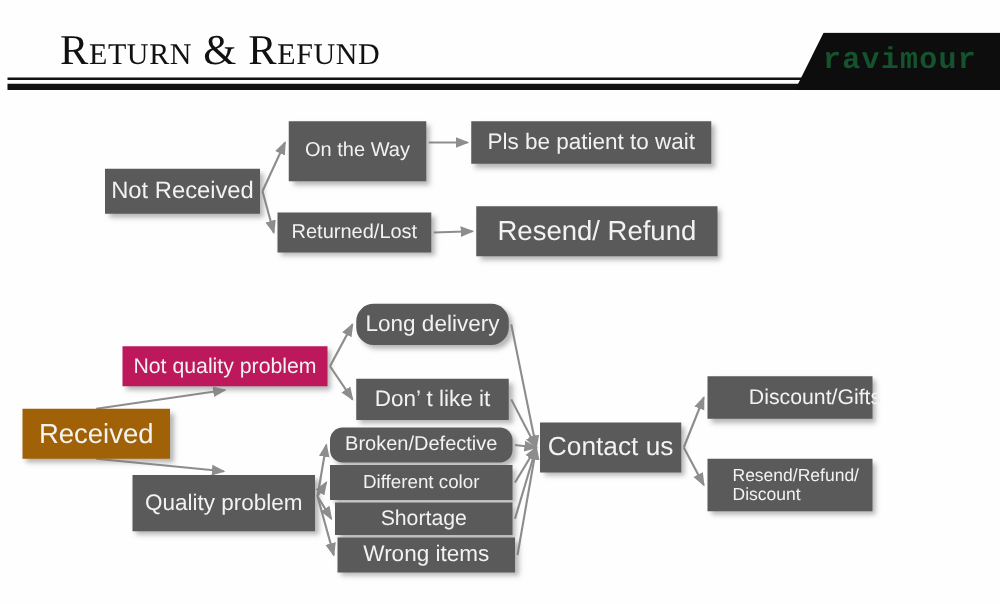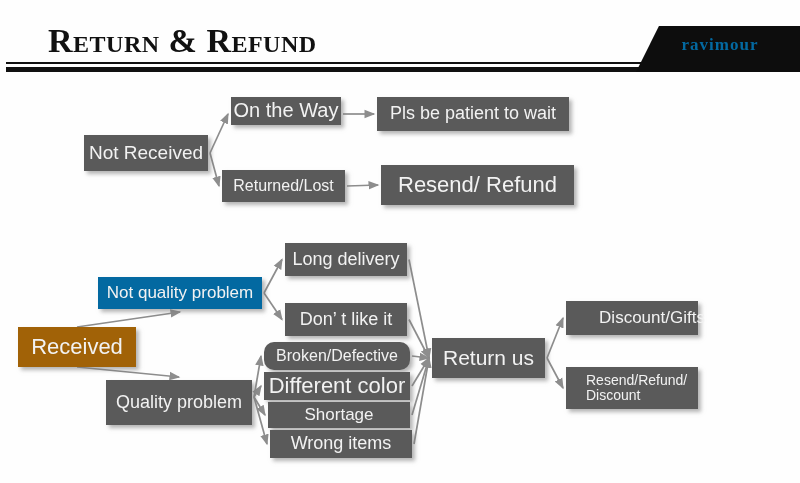--- a/index.html
+++ b/index.html
@@ -21,21 +21,21 @@
     position: absolute;
     left: 0; top: 0;
     width: 800px; height: 80px;
   }
   #title {
     position: absolute;
     left: 48px;
     top: 22px;
     font-family: "Liberation Serif", serif;
     font-size: 34px;
-    font-weight: 700;
+    font-weight: 400;
     color: #111111;
     letter-spacing: 0.5px;
     white-space: nowrap;
     font-variant: small-caps;
   }
   #rule-thin {
     position: absolute;
     left: 6px;
     top: 62px;
     width: 770px;
@@ -58,23 +58,23 @@
     height: 46px;
     background: #0d0d0d;
     clip-path: polygon(14% 0%, 100% 0%, 100% 100%, 0% 100%);
   }
   #logo-text {
     position: absolute;
     right: 14px;
     top: 35px;
     width: 132px;
     text-align: center;
-    color: #0369a1;
-    font-family: Liberation Serif, serif;
-    font-size: 17px;
+    color: #14532d;
+    font-family: Liberation Mono, monospace;
+    font-size: 24px;
     font-weight: 700;
     letter-spacing: 1px;
   }
 
   
   .fbox {
     position: absolute;
     background: #5a5a5a;
     color: #f2f2f2;
     box-shadow: 3px 3px 4px rgba(120,120,120,0.55);
@@ -132,32 +132,32 @@
         <line x1="412" y1="386" x2="429" y2="358" marker-end="url(#ah)" stroke="#8d8d8d"></line>
         <line x1="412" y1="415" x2="429" y2="358" marker-end="url(#ah)" stroke="#8d8d8d"></line>
         <line x1="414" y1="444" x2="429" y2="358" marker-end="url(#ah)" stroke="#8d8d8d"></line>
         <line x1="547" y1="358" x2="563" y2="318" marker-end="url(#ah)" stroke="#8d8d8d"></line>
         <line x1="547" y1="358" x2="563" y2="388" marker-end="url(#ah)" stroke="#8d8d8d"></line>
       </g>
   </svg>
 
   <div id="node-layer">
       <div class="fbox" style="left: 84px; top: 135px; width: 124px; height: 36px; font-size: 19px; background: rgb(90, 90, 90); color: rgb(242, 242, 242);">Not Received</div>
-      <div class="fbox" style="left: 231px; top: 97px; width: 110px; height: 28px; font-size: 20px; background: rgb(90, 90, 90); color: rgb(242, 242, 242);">On the Way</div>
+      <div class="fbox" style="left: 231px; top: 97px; width: 110px; height: 48px; font-size: 16px; background: rgb(90, 90, 90); color: rgb(242, 242, 242);">On the Way</div>
       <div class="fbox" style="left: 377px; top: 97px; width: 192px; height: 34px; font-size: 18px; background: rgb(90, 90, 90); color: rgb(242, 242, 242);">Pls be patient to wait</div>
       <div class="fbox" style="left: 222px; top: 170px; width: 123px; height: 32px; font-size: 16px; background: rgb(90, 90, 90); color: rgb(242, 242, 242);">Returned/Lost</div>
       <div class="fbox" style="left: 381px; top: 165px; width: 193px; height: 40px; font-size: 22px; background: rgb(90, 90, 90); color: rgb(242, 242, 242);">Resend/ Refund</div>
       <div class="fbox" style="left: 18px; top: 327px; width: 118px; height: 40px; font-size: 22px; background: #a16207; color: rgb(242, 242, 242);">Received</div>
-      <div class="fbox" style="left: 98px; top: 277px; width: 164px; height: 32px; font-size: 17px; background: #0369a1; color: rgb(242, 242, 242);">Not quality problem</div>
+      <div class="fbox" style="left: 98px; top: 277px; width: 164px; height: 32px; font-size: 17px; background: #be185d; color: rgb(242, 242, 242);">Not quality problem</div>
       <div class="fbox" style="left: 106px; top: 380px; width: 146px; height: 45px; font-size: 18px; background: rgb(90, 90, 90); color: rgb(242, 242, 242);">Quality problem</div>
-      <div class="fbox" style="left: 285px; top: 243px; width: 122px; height: 33px; font-size: 18px; background: rgb(90, 90, 90); color: rgb(242, 242, 242);">Long delivery</div>
+      <div class="fbox" style="left: 285px; top: 243px; width: 122px; height: 33px; font-size: 18px; background: rgb(90, 90, 90); color: rgb(242, 242, 242); border-radius: 14px;">Long delivery</div>
       <div class="fbox" style="left: 285px; top: 303px; width: 122px; height: 33px; font-size: 18px; background: rgb(90, 90, 90); color: rgb(242, 242, 242);">Don’ t like it</div>
       <div class="fbox" style="left: 264px; top: 342px; width: 146px; height: 28px; font-size: 16px; background: rgb(90, 90, 90); color: rgb(242, 242, 242); border-radius: 10px;">Broken/Defective</div>
-      <div class="fbox" style="left: 264px; top: 372px; width: 146px; height: 28px; font-size: 22px; background: rgb(90, 90, 90); color: rgb(242, 242, 242);">Different color</div>
+      <div class="fbox" style="left: 264px; top: 372px; width: 146px; height: 28px; font-size: 15px; background: rgb(90, 90, 90); color: rgb(242, 242, 242);">Different color</div>
       <div class="fbox" style="left: 268px; top: 402px; width: 142px; height: 26px; font-size: 17px; background: rgb(90, 90, 90); color: rgb(242, 242, 242);">Shortage</div>
       <div class="fbox" style="left: 270px; top: 430px; width: 142px; height: 28px; font-size: 18px; background: rgb(90, 90, 90); color: rgb(242, 242, 242);">Wrong items</div>
-      <div class="fbox" style="left: 432px; top: 338px; width: 113px; height: 40px; font-size: 21px; background: rgb(90, 90, 90); color: rgb(242, 242, 242);">Return us</div>
+      <div class="fbox" style="left: 432px; top: 338px; width: 113px; height: 40px; font-size: 21px; background: rgb(90, 90, 90); color: rgb(242, 242, 242);">Contact us</div>
       <div class="fbox" style="left: 566px; top: 301px; width: 132px; height: 34px; font-size: 17px; background: rgb(90, 90, 90); color: rgb(242, 242, 242); padding-left: 40px;">Discount/Gifts</div>
       <div class="fbox left" style="left: 566px; top: 367px; width: 132px; height: 42px; font-size: 14px; background: rgb(90, 90, 90); color: rgb(242, 242, 242);">Resend/Refund/
 Discount</div>
     </div>
 
 </div>
 
 </body></html>

